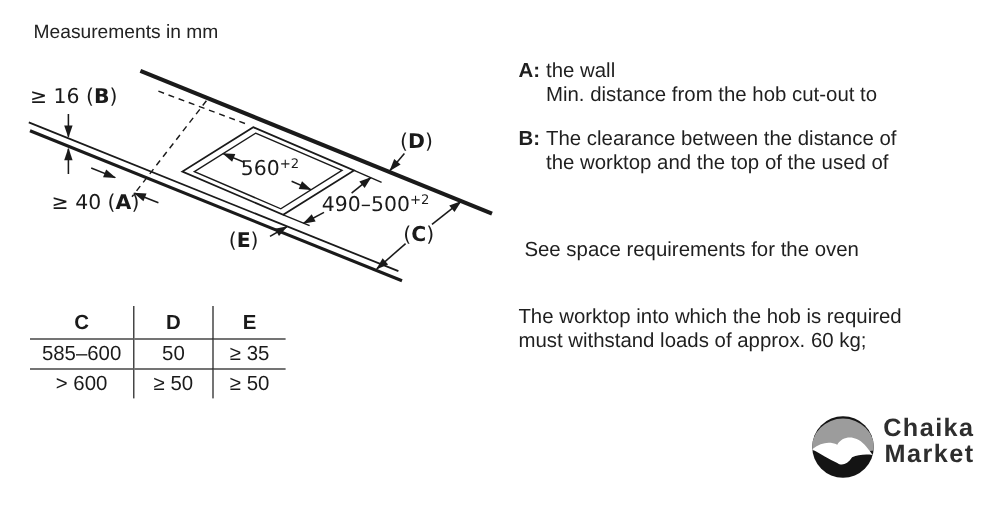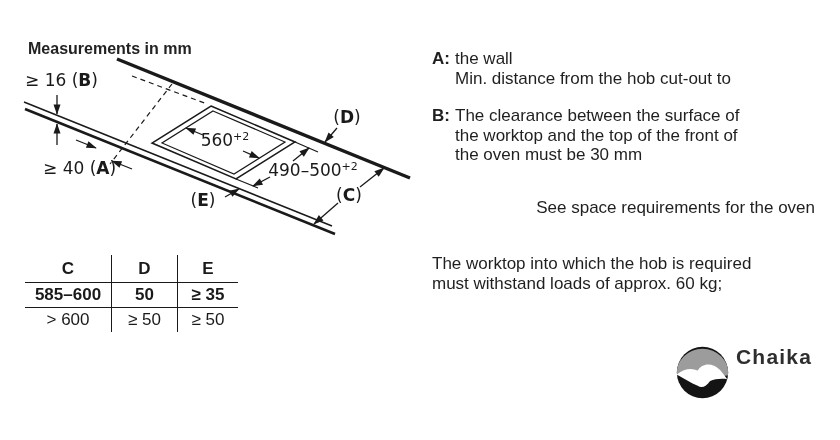--- a/index.html
+++ b/index.html
@@ -1,30 +1,30 @@
 <!DOCTYPE html>
 <html><head>
 <meta charset="utf-8">
 <style>
   html,body{margin:0;padding:0;background:#ffffff;}
   body{position:relative;width:840px;height:440px;overflow:hidden;
        font-family:"Liberation Sans", sans-serif;color:#1f1f1f;}
-  .page-title{position:absolute;left:28px;top:40px;font-size:16px;color:#222;font-weight:bold;}
+  .page-title{position:absolute;left:28px;top:19px;font-size:16px;color:#222;}
   
   .diagram{position:absolute;left:0;top:0;width:430px;height:250px;}
   .dl{stroke:#1a1a1a;fill:none;}
   .dlab{font-family:"DejaVu Sans","Liberation Sans",sans-serif;font-size:17px;fill:#1a1a1a;}
   .dlab .bold{font-weight:bold;}
   
   .spec-table{position:absolute;left:25px;top:255px;border-collapse:collapse;
               font-size:17px;color:#1a1a1a;table-layout:fixed;}
   .spec-table th,.spec-table td{text-align:center;padding:0;font-weight:normal;}
   .spec-table th{font-weight:bold;height:27px;border-bottom:1.6px solid #1a1a1a;}
   .spec-table td{height:24px;}
-  .spec-table tr.r1 td{border-bottom:1.6px solid #1a1a1a;font-weight:bold;}
+  .spec-table tr.r1 td{border-bottom:1.6px solid #1a1a1a;}
   .spec-table .mid{border-left:1.6px solid #1a1a1a;border-right:1.6px solid #1a1a1a;}
   .w1{width:86px;} .w2{width:65px;} .w3{width:60px;}
   
   .note{position:absolute;font-size:17px;line-height:19.5px;width:360px;}
   .note .key{position:absolute;left:0;top:0;font-weight:bold;}
   .note .ln{margin-left:23px;white-space:nowrap;}
   .note.nokey .ln{margin-left:0;}
   .note.wide{line-height:20px;}
   
   .logo{position:absolute;left:674px;top:344px;display:flex;align-items:flex-start;}
@@ -99,26 +99,25 @@
   </table>
 
 <div class="note" style="left:432px;top:49px;">
   <span class="key">A:</span>
   <div class="ln">the wall</div>
   <div class="ln">Min. distance from the hob cut-out to</div>
 </div>
 
 <div class="note" style="left:432px;top:106px;">
   <span class="key">B:</span>
-  <div class="ln">The clearance between the surface of</div>
-  <div class="ln">the worktop and the top of the front of</div>
-  <div class="ln">the oven must be 30 mm</div>
+  <div class="ln">The clearance between the distance of</div>
+  <div class="ln">the worktop and the top of the used of</div>
 </div>
 
-<div class="note nokey" style="left:455px;top:198px;text-align:right;">
+<div class="note nokey" style="left:437px;top:198px;">
   <div class="ln">See space requirements for the oven</div>
 </div>
 
 <div class="note nokey wide" style="left:432px;top:254px;">
   <div class="ln">The worktop into which the hob is required</div>
   <div class="ln">must withstand loads of approx. 60 kg;</div>
 </div>
 
 <div class="logo">
   <svg class="logo-mark" viewBox="0 0 60 60">
@@ -128,14 +127,15 @@
         </clipPath>
     </defs>
     <circle cx="30" cy="30" r="27" fill="#141414"></circle>
     <g clip-path="url(#lc)">
       <path d="M2,33 A28,28 0 1 1 58,33 L50,34 Q40,27 30,30 Q16,27 8,33 Z" fill="#9c9c9c"></path>
     </g>
     <path d="M3,32 C11,26 18,25 25,28 C28,22 36,20 42,23 C47,25 51,30 56,37 C49,36 43,37 38,39 C34,45 29,47 25,44 C18,41 10,36 3,32 Z" fill="#ffffff"></path>
   </svg>
   <div class="logo-text">
     <div>Chaika</div>
+    <div>Market</div>
   </div>
 </div>
 
 </body></html>

